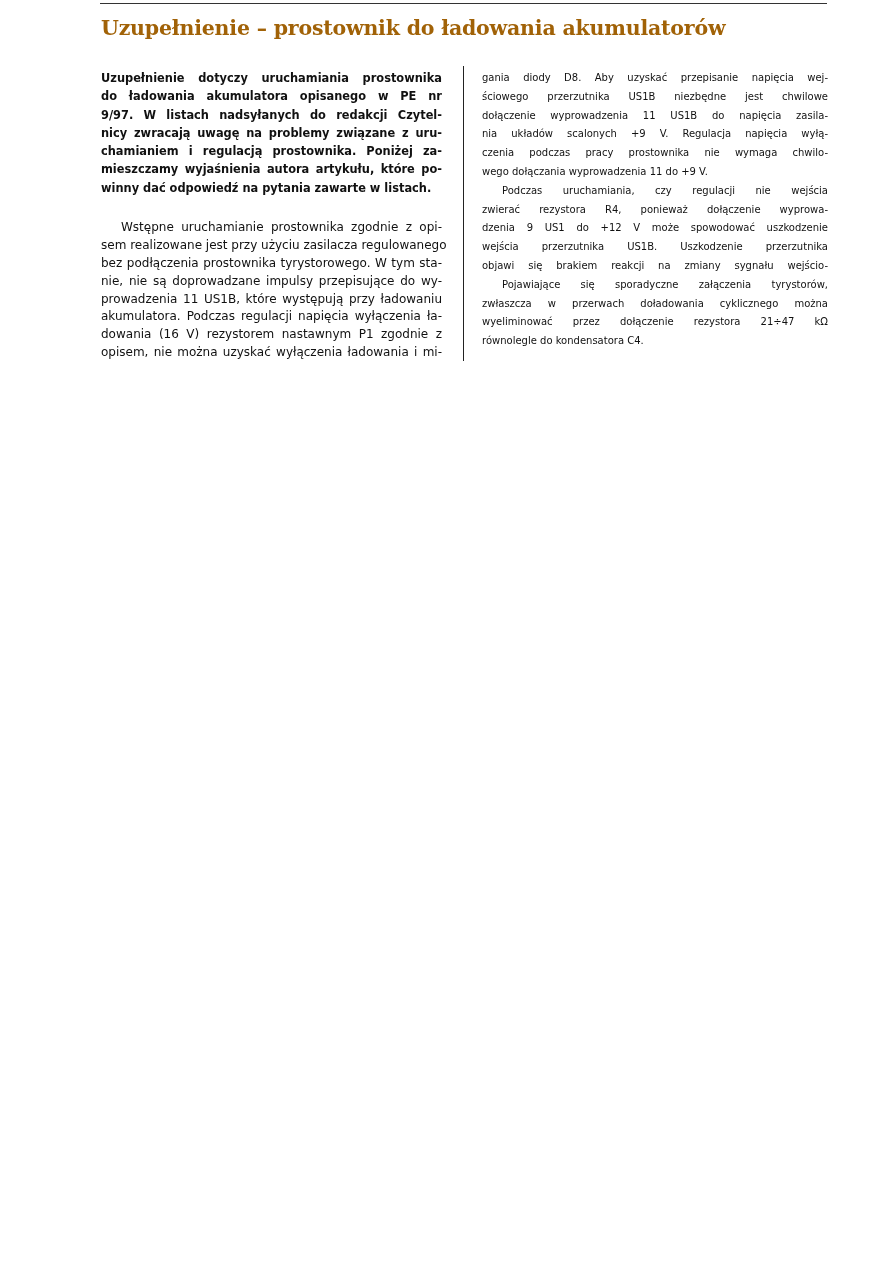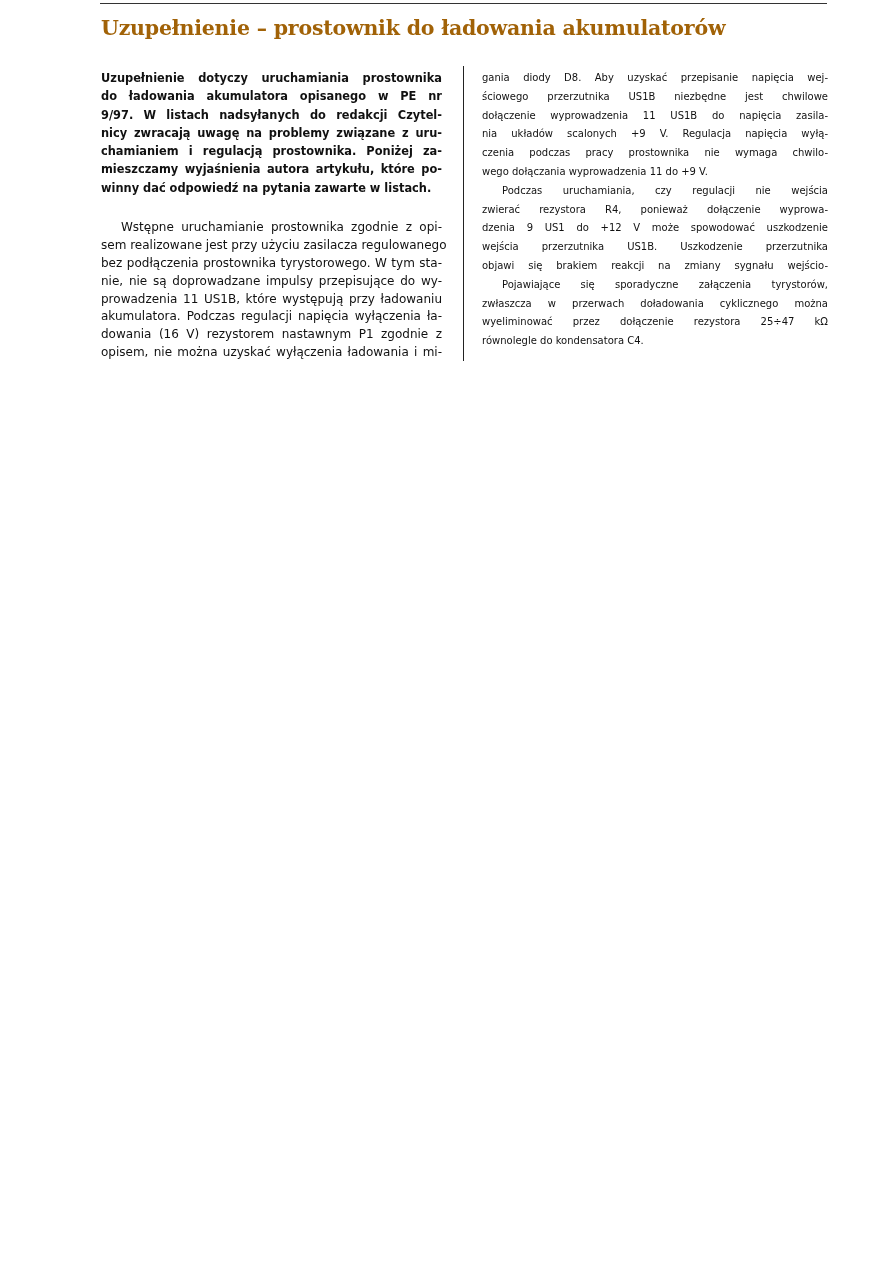--- a/index.html
+++ b/index.html
@@ -57,15 +57,15 @@
   <span class="line">nia układów scalonych +9 V. Regulacja napięcia wyłą-</span>
   <span class="line">czenia podczas pracy prostownika nie wymaga chwilo-</span>
   <span class="line last">wego dołączania wyprowadzenia 11 do +9 V.</span>
   <span class="line indent">Podczas uruchamiania, czy regulacji nie wejścia</span>
   <span class="line">zwierać rezystora R4, ponieważ dołączenie wyprowa-</span>
   <span class="line">dzenia 9 US1 do +12 V może spowodować uszkodzenie</span>
   <span class="line">wejścia przerzutnika US1B. Uszkodzenie przerzutnika</span>
   <span class="line">objawi się brakiem reakcji na zmiany sygnału wejścio-</span>
   <span class="line indent">Pojawiające się sporadyczne załączenia tyrystorów,</span>
   <span class="line">zwłaszcza w przerwach doładowania cyklicznego można</span>
-  <span class="line">wyeliminować przez dołączenie rezystora 25÷47 kΩ</span>
+  <span class="line">wyeliminować przez dołączenie rezystora 21÷47 kΩ</span>
   <span class="line last">równolegle do kondensatora C4.</span>
 </div>
 
 </body></html>

